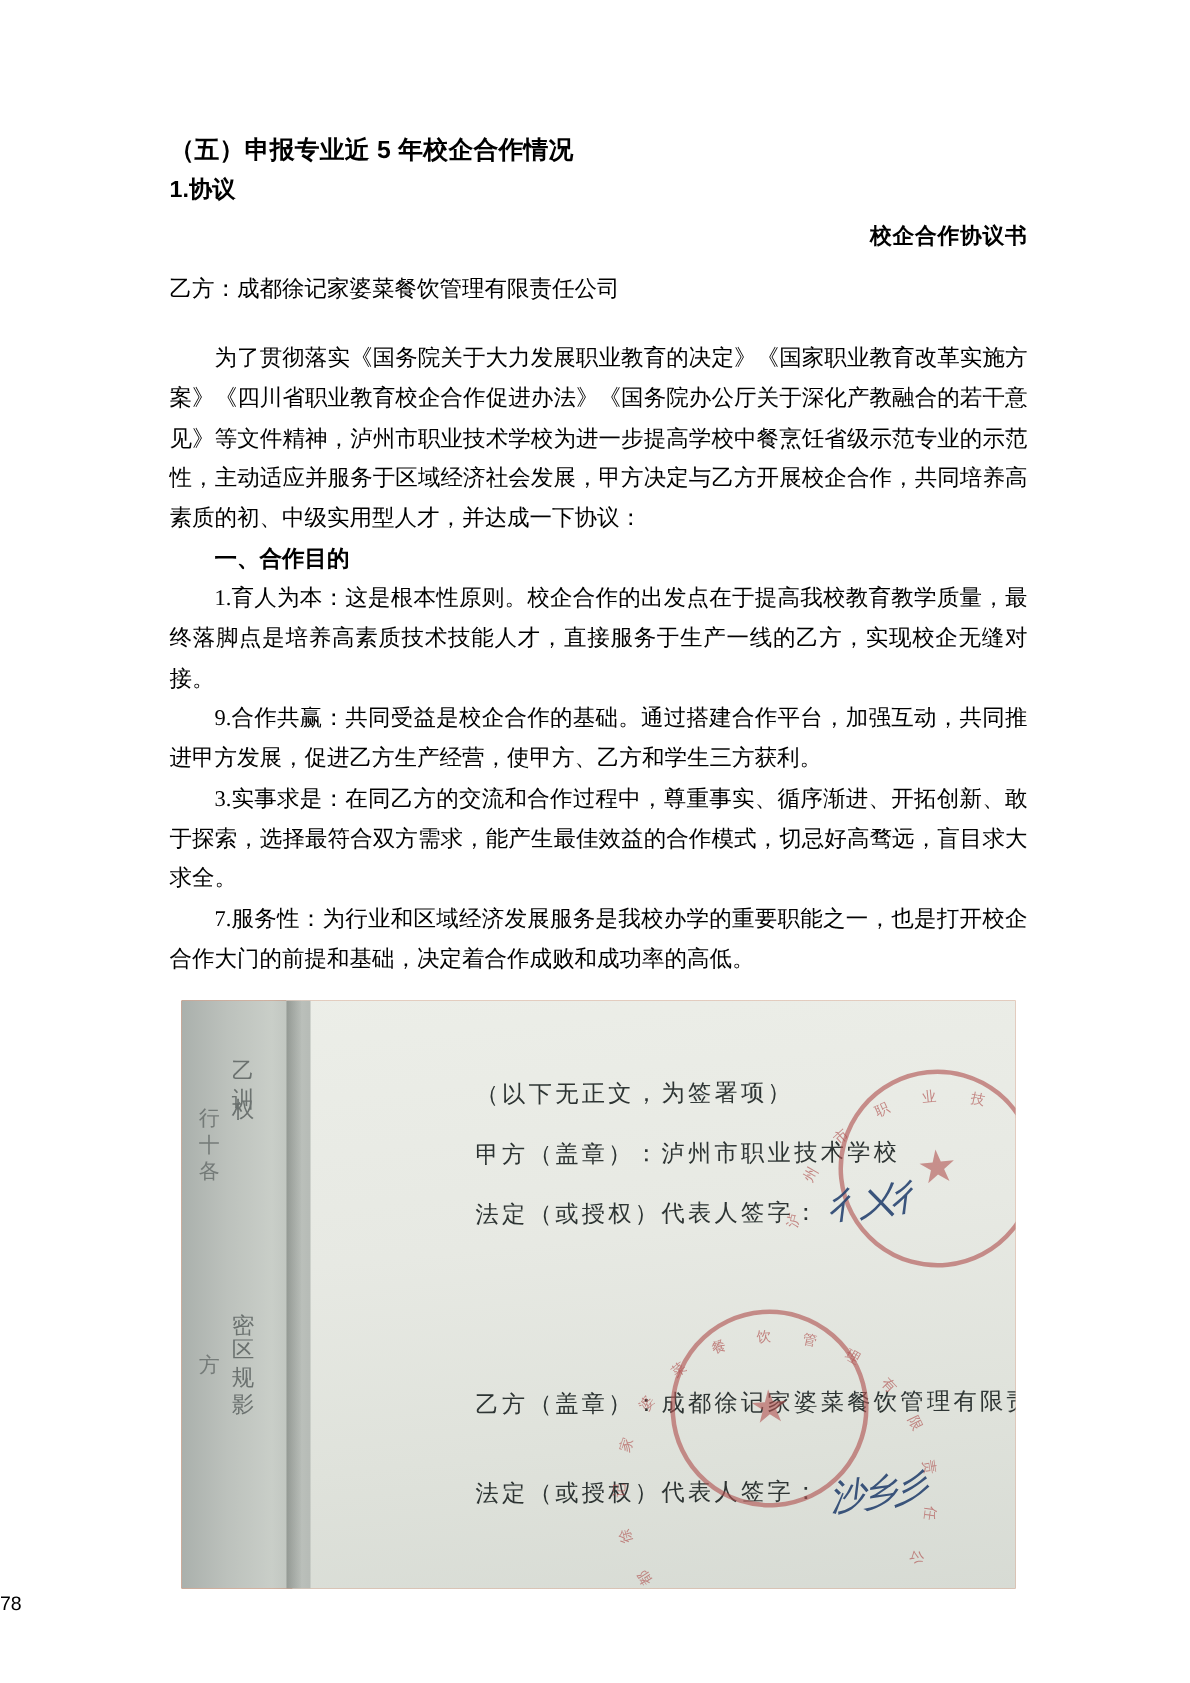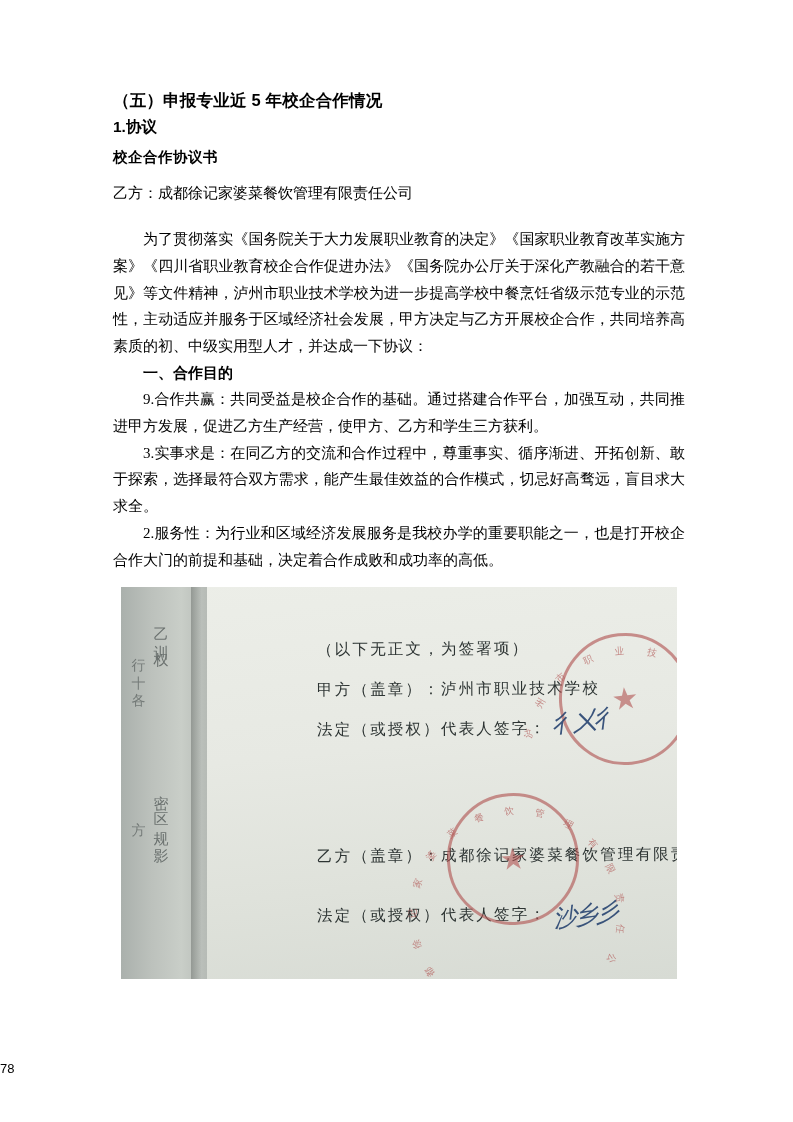--- a/index.html
+++ b/index.html
@@ -35,21 +35,21 @@
     font-family: "Liberation Sans", "DejaVu Sans", sans-serif;
     font-weight: bold;
     font-size: 15.5px;
     line-height: 1.5;
     margin: 0 0 10px 0;
   }
   .doc-title {
     font-family: "Liberation Sans", "DejaVu Sans", sans-serif;
     font-weight: bold;
     font-size: 14.5px;
-    text-align: left;
+    text-align: right;
     margin: 0 0 12px 0;
     letter-spacing: 0.5px;
   }
   .party-line {
     font-size: 15px;
     line-height: 1.95;
     margin: 0;
   }
   .gap {
     height: 18px;
@@ -202,23 +202,24 @@
   <div class="doc-title">校企合作协议书</div>
 
   <p class="party-line">乙方：成都徐记家婆菜餐饮管理有限责任公司</p>
 
   <div class="gap"></div>
 
   <p class="para indent2">为了贯彻落实《国务院关于大力发展职业教育的决定》《国家职业教育改革实施方案》《四川省职业教育校企合作促进办法》《国务院办公厅关于深化产教融合的若干意见》等文件精神，泸州市职业技术学校为进一步提高学校中餐烹饪省级示范专业的示范性，主动适应并服务于区域经济社会发展，甲方决定与乙方开展校企合作，共同培养高素质的初、中级实用型人才，并达成一下协议：</p>
 
   <p class="bold-head">一、合作目的</p>
 
+  <p class="para indent2">1.育人为本：这是根本性原则。校企合作的出发点在于提高我校教育教学质量，最终落脚点是培养高素质技术技能人才，直接服务于生产一线的乙方，实现校企无缝对接。</p>
   <p class="para indent2">9.合作共赢：共同受益是校企合作的基础。通过搭建合作平台，加强互动，共同推进甲方发展，促进乙方生产经营，使甲方、乙方和学生三方获利。</p>
   <p class="para indent2">3.实事求是：在同乙方的交流和合作过程中，尊重事实、循序渐进、开拓创新、敢于探索，选择最符合双方需求，能产生最佳效益的合作模式，切忌好高骛远，盲目求大求全。</p>
-  <p class="para indent2">2.服务性：为行业和区域经济发展服务是我校办学的重要职能之一，也是打开校企合作大门的前提和基础，决定着合作成败和成功率的高低。</p>
+  <p class="para indent2">7.服务性：为行业和区域经济发展服务是我校办学的重要职能之一，也是打开校企合作大门的前提和基础，决定着合作成败和成功率的高低。</p>
 
   <div class="photo-wrap">
     <div class="photo">
       <div class="paper"></div>
       <div class="leftstrip"></div>
 
       <div class="vtext v1">乙 训权</div>
       <div class="vtext v2">行 十 各</div>
       <div class="vtext v3">密 区 规 影</div>
       <div class="vtext v4">方</div>

